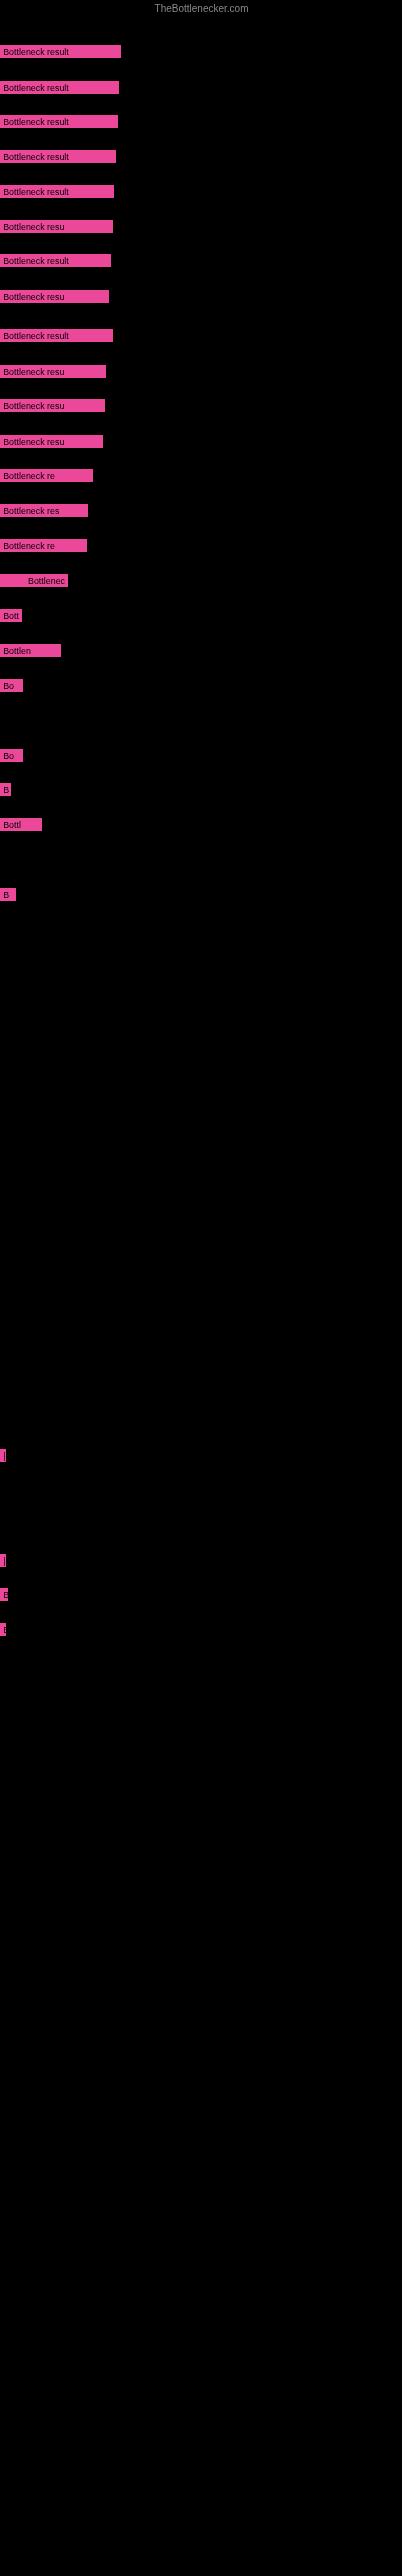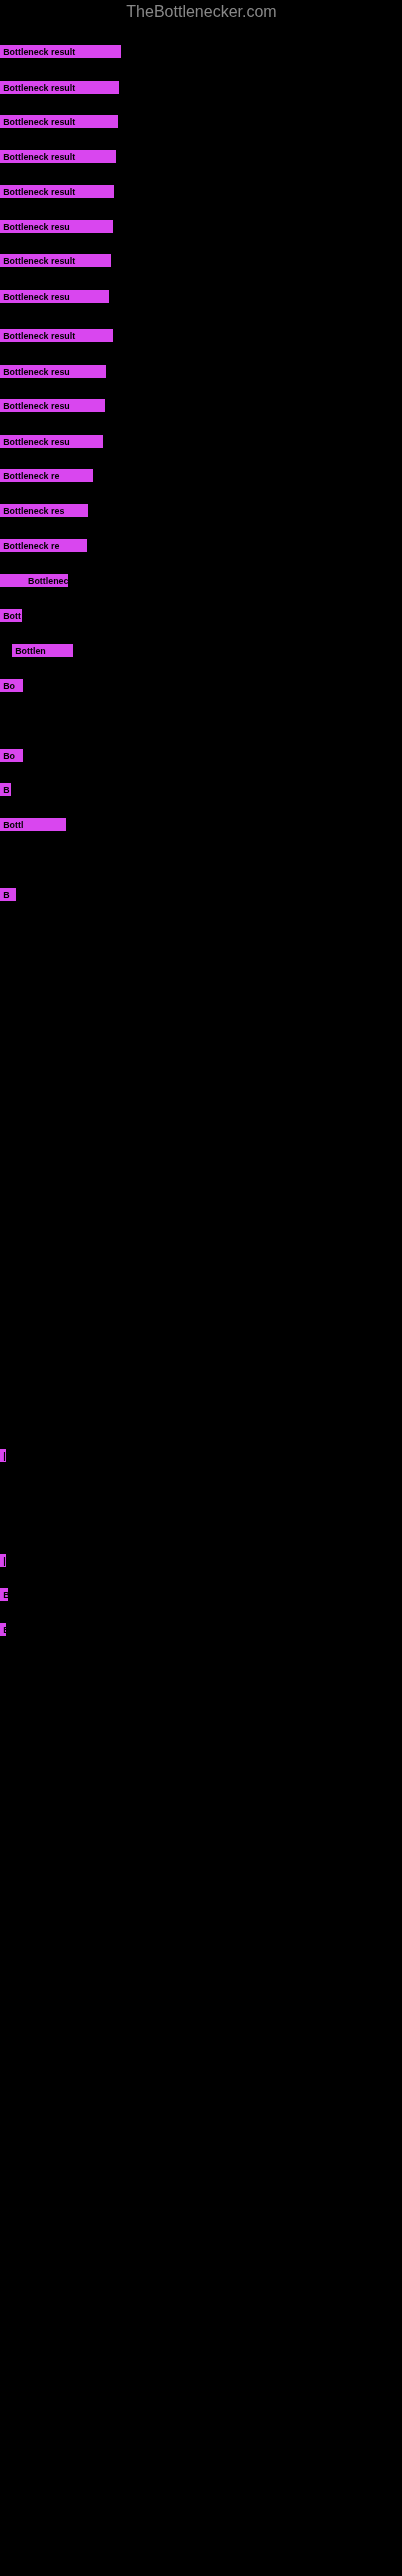--- a/index.html
+++ b/index.html
@@ -16,29 +16,29 @@
       position: relative;
     }
 
     .site-title {
       position: absolute;
       top: 3.2px;
       left: 0;
       right: 0;
       text-align: center;
       color: #888888;
-      font-size: 16px;
+      font-size: 10px;
     }
 
     .badge {
       position: absolute;
-      background-color: #d946ef;
+      background-color: #ec4899;
       color: #000000;
       font-size: 8.9px;
-      font-weight: bold;
+      font-weight: normal;
       padding: 1.6px 3.2px;
       white-space: nowrap;
       overflow: hidden;
     }
   </style>
 </head>
 <body>
 
 <div class="site-title">TheBottlenecker.com</div>
 
@@ -53,24 +53,24 @@
     <div class="badge" style="top: 290px; left: 0px; width: 109px;">Bottleneck resu</div>
     <div class="badge" style="top: 329px; left: 0px; width: 113px;">Bottleneck result</div>
     <div class="badge" style="top: 365px; left: 0px; width: 106px;">Bottleneck resu</div>
     <div class="badge" style="top: 399px; left: 0px; width: 105px;">Bottleneck resu</div>
     <div class="badge" style="top: 435px; left: 0px; width: 103px;">Bottleneck resu</div>
     <div class="badge" style="top: 469px; left: 0px; width: 93px;">Bottleneck re</div>
     <div class="badge" style="top: 504px; left: 0px; width: 88px;">Bottleneck res</div>
     <div class="badge" style="top: 539px; left: 0px; width: 87px;">Bottleneck re</div>
     <div class="badge" style="top: 574px; left: 0px; width: 68px; padding-left: 28px;">Bottlenec</div>
     <div class="badge" style="top: 609px; left: 0px; width: 22px;">Bott</div>
-    <div class="badge" style="top: 644px; left: 12px; width: 61px;">Bottlen</div>
+    <div class="badge" style="top: 644px; left: 0px; width: 61px;">Bottlen</div>
     <div class="badge" style="top: 679px; left: 0px; width: 22.5px;">Bo</div>
     <div class="badge" style="top: 749px; left: 0px; width: 22.5px;">Bo</div>
     <div class="badge" style="top: 783px; left: 0px; width: 11.3px;">B</div>
-    <div class="badge" style="top: 818px; left: 0px; width: 66px;">Bottl</div>
+    <div class="badge" style="top: 818px; left: 0px; width: 42px;">Bottl</div>
     <div class="badge" style="top: 888px; left: 0px; width: 16px;">B</div>
     <div class="badge" style="top: 1449px; left: 0px; width: 4.8px;">|</div>
     <div class="badge" style="top: 1554px; left: 0px; width: 4.8px;">|</div>
     <div class="badge" style="top: 1588px; left: 0px; width: 8px;">B</div>
     <div class="badge" style="top: 1623px; left: 0px; width: 6.4px;">B</div>
   </div>
 
 
 </body></html>

